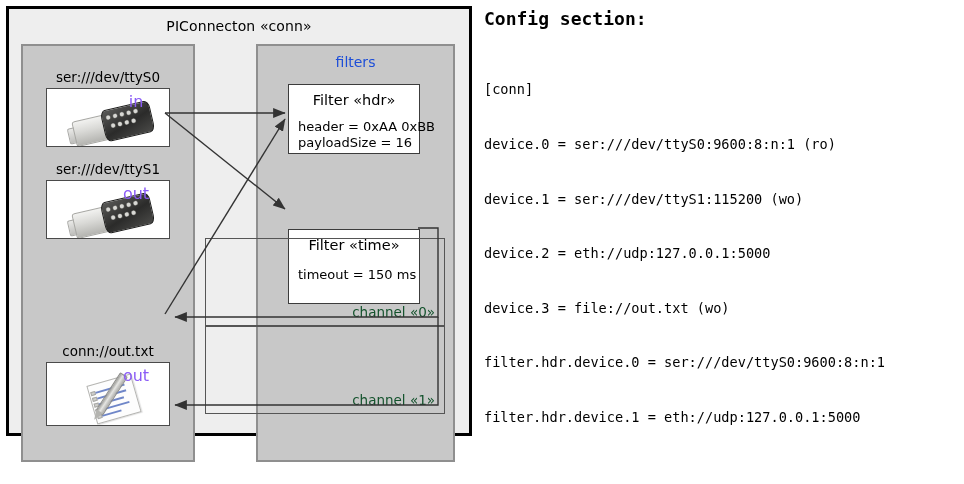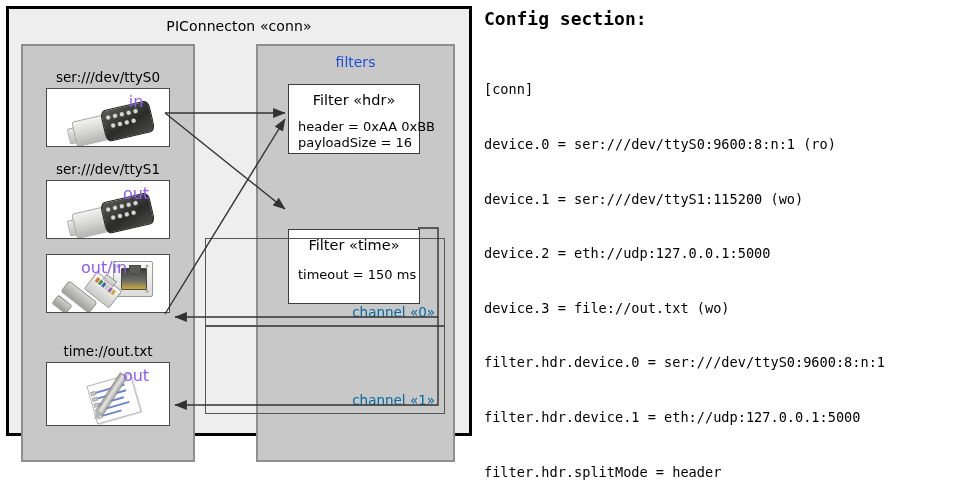--- a/index.html
+++ b/index.html
@@ -235,21 +235,21 @@
 
   
   .channel-region {
     position: absolute;
     border: 1.5px solid #555555;
     box-sizing: border-box;
     background: transparent;
   }
   .channel-label {
     position: absolute; right: 9px; bottom: 5px;
-    font-size: 13.5px; color: #0369a1; white-space: nowrap;
+    font-size: 13.5px; color: #14532d; white-space: nowrap;
   }
 
   
   #connectors {
     position: absolute; left: 0; top: 0;
     width: 466px; height: 466px;
     pointer-events: none;
   }
 
   
@@ -326,49 +326,24 @@
             <i style="left:3px;top:10px"></i>
               <i style="left:10px;top:10px"></i>
               <i style="left:17px;top:10px"></i>
             <i style="left:24px;top:10px"></i>
           </div>
         </div>
       </div>
     </div>
 
     <div class="device-group" style="top:206px;">
-      <div class="device-box">
-        <div class="device-io dev-io-left">out/in</div>
-        <div class="ethart">
-          <div class="eth-jack">
-            <i style="left:3px;top:3px"></i>
-              <i style="left:32px;top:3px"></i>
-            <i style="left:3px;top:28px"></i>
-              <i style="left:32px;top:28px"></i>
-            <div class="eth-jack-hole"></div>
-          </div>
-          <div class="eth-cable2"></div>
-          <div class="eth-cable"></div>
-          <div class="eth-plug">
-            <div class="eth-plug-clip"></div>
-            <div class="eth-plug-wires">
-              <i style="left:0px;background:#d8732f"></i>
-              <i style="left:4px;background:#3f8f3f"></i>
-              <i style="left:8px;background:#3f63b8"></i>
-              <i style="left:12px;background:#c2c2bf"></i>
-              <i style="left:16px;background:#9a5fb0"></i>
-              <i style="left:20px;background:#c7a93b"></i>
-            </div>
-          </div>
-        </div>
-      </div>
     </div>
 
     <div class="device-group" style="top:296px;">
-      <div class="device-label">time://out.txt</div>
+      <div class="device-label">conn://out.txt</div>
       <div class="device-box" style="height:64px">
         <div class="device-io dev-io-center">out</div>
         <div class="fileart">
           <div class="file-page">
             <div class="file-holes">
               <i style="top:2px"></i>
                 <i style="top:8px"></i>
                 <i style="top:14px"></i>
               <i style="top:20px"></i>
                 <i style="top:26px"></i>
@@ -431,21 +406,20 @@
 <div id="config-pane">
   <div id="config-heading">Config section:</div>
   <div id="config-lines">
     <div>[conn]</div>
     <div>device.0 = ser:///dev/ttyS0:9600:8:n:1 (ro)</div>
     <div>device.1 = ser:///dev/ttyS1:115200 (wo)</div>
     <div>device.2 = eth://udp:127.0.0.1:5000</div>
     <div>device.3 = file://out.txt (wo)</div>
     <div>filter.hdr.device.0 = ser:///dev/ttyS0:9600:8:n:1</div>
     <div>filter.hdr.device.1 = eth://udp:127.0.0.1:5000</div>
-    <div>filter.hdr.splitMode = header</div>
     
     
     
     
     
     
     
     
     
   </div>

